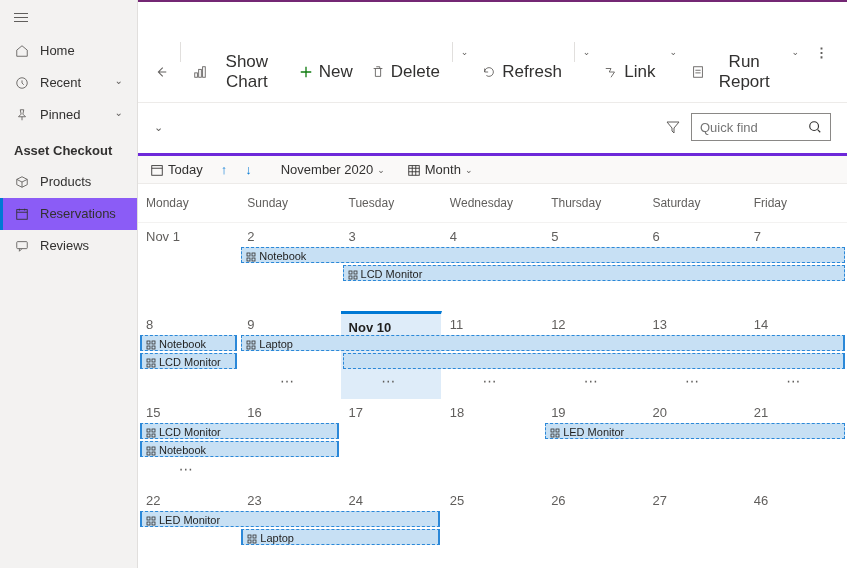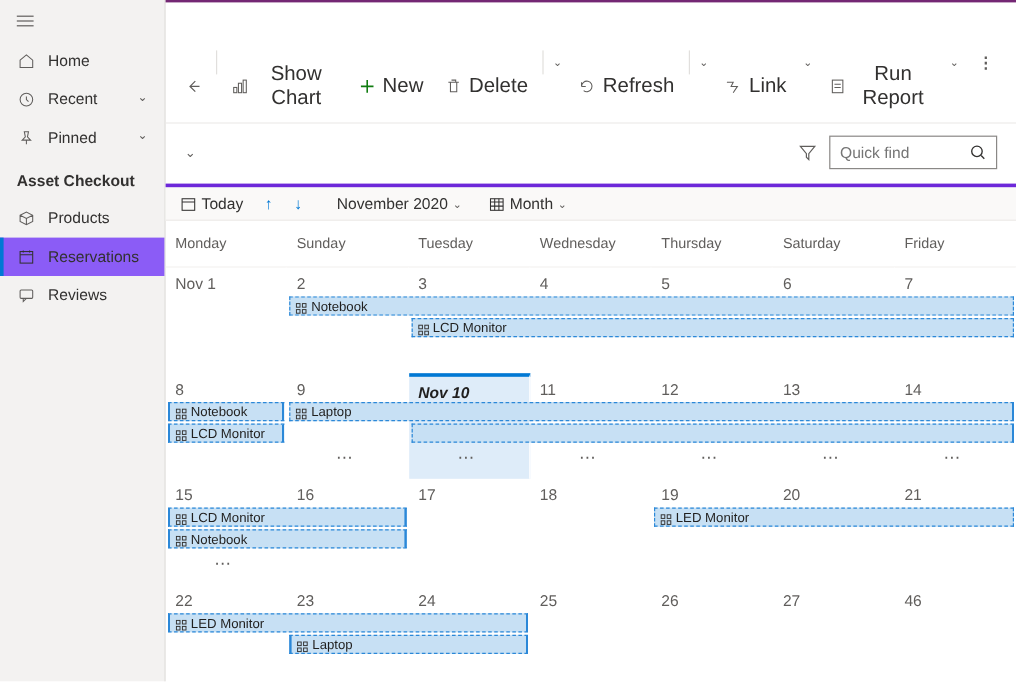--- a/index.html
+++ b/index.html
@@ -32,21 +32,21 @@
 .searchbox .sic { width: 14px; height: 14px; }
 .calbar { display: flex; align-items: center; padding: 6px 12px; background: #faf9f8; border-top: 3px solid #6d28d9; border-bottom: 1px solid #edebe9; gap: 8px; font-size: 13px; }
 .calbar .ic { width: 14px; height: 14px; display: inline-flex; align-items: center; justify-content: center; }
 .cal-wrapper { flex: 1; overflow: hidden; }
 .cal-header { display: grid; grid-template-columns: repeat(7, 1fr); border-bottom: 1px solid #f3f2f1; }
 .cal-header > div { padding: 12px 8px; font-size: 12px; color: #605e5c; }
 .cal-body { display: grid; grid-template-columns: repeat(7, 1fr); grid-template-rows: repeat(5, 88px); }
 .day { border-right: 1px solid #fff; position: relative; }
 .day-num { padding: 6px 8px 2px; font-size: 13px; color: #605e5c; }
 .day.today { background: #deecf9; border-top: 3px solid #0078d4; }
-.day.today .day-num { font-weight: 600; color: #201f1e; font-style: italic; }
+.day.today .day-num { font-weight: 600; color: #201f1e; }
 .day.other .day-num { color: #a16207; }
 .event { position: absolute; height: 16px; background: #c7e0f4; border: 1px dashed #2b88d8; font-size: 11px; color: #201f1e; display: flex; align-items: flex-end; padding: 0 4px; gap: 3px; overflow: hidden; white-space: nowrap; }
 .event .ei { width: 10px; height: 10px; flex-shrink: 0; }
 .more-ind { position: absolute; font-size: 14px; color: #605e5c; cursor: pointer; letter-spacing: 2px; }
 svg { display: block; }
 .arrow { cursor: pointer; color: #0078d4; }
 .calbtn { display: flex; align-items: center; gap: 4px; cursor: pointer; color: #323130; }
 </style>
 </head>
 <body>

